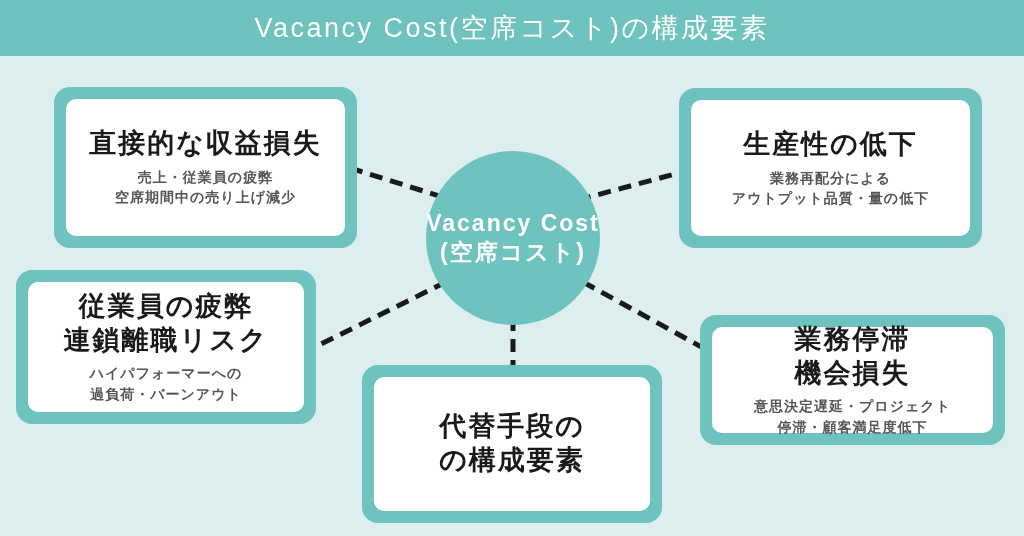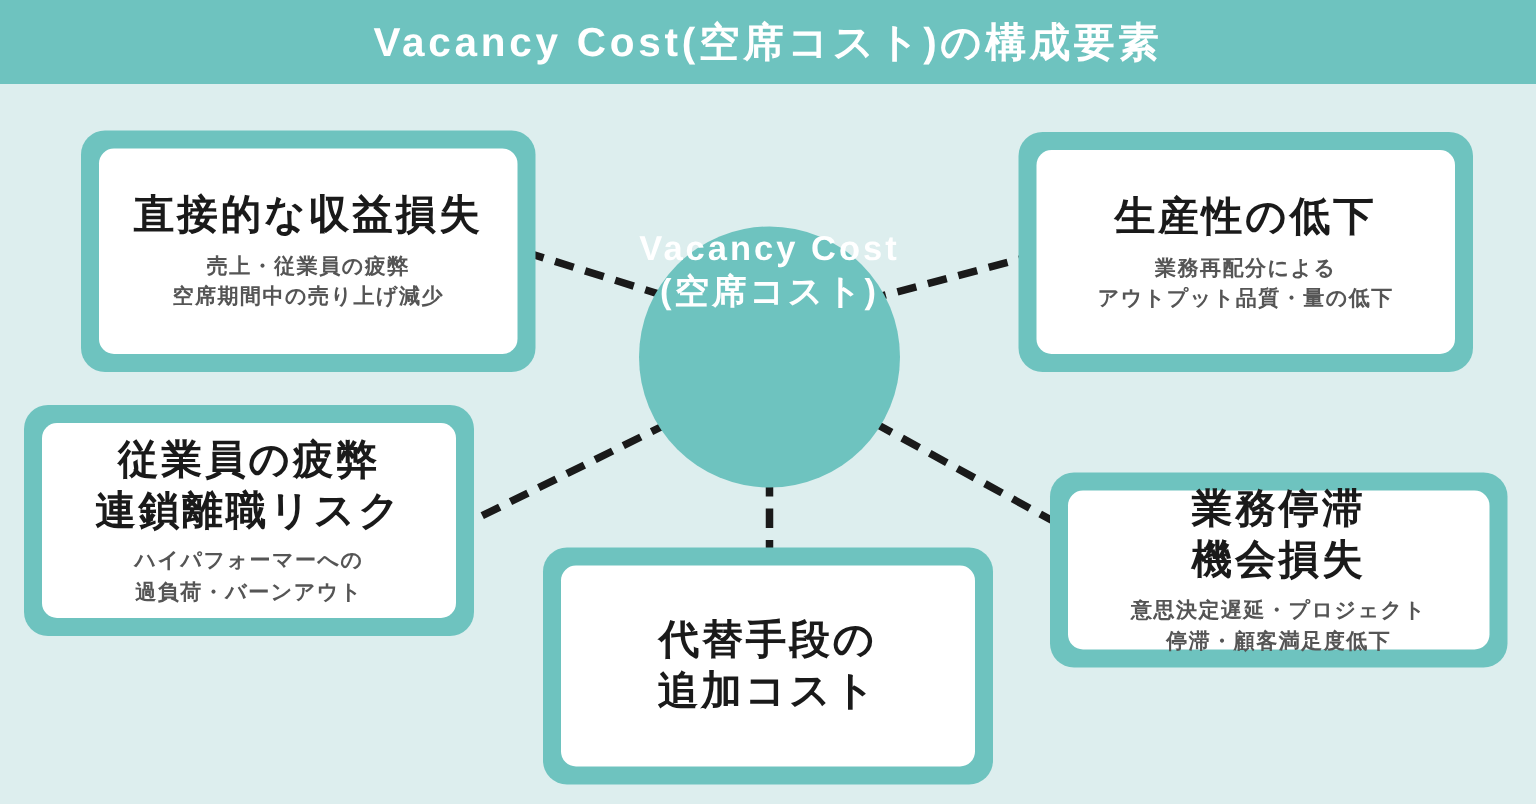--- a/index.html
+++ b/index.html
@@ -21,41 +21,41 @@
     height: 56px;
     background: #6ec3bf;
     display: flex;
     align-items: center;
     justify-content: center;
     z-index: 3;
   }
   .header-title {
     color: #ffffff;
     font-size: 27px;
-    font-weight: bold;
+    font-weight: normal;
     letter-spacing: 2.5px;
     white-space: nowrap;
   }
   .connectors {
     position: absolute;
     top: 0; left: 0;
     z-index: 1;
   }
   .center-circle {
     position: absolute;
     left: 426px;
     top: 151px;
     width: 174px;
     height: 174px;
     border-radius: 50%;
     background: #6ec3bf;
     display: flex;
     flex-direction: column;
     align-items: center;
-    justify-content: flex-start;
+    justify-content: center;
     z-index: 2;
   }
   .center-text {
     color: #ffffff;
     font-size: 23px;
     font-weight: bold;
     letter-spacing: 2px;
     line-height: 1.25;
     text-align: center;
     white-space: pre-line;
@@ -151,21 +151,21 @@
     <div class="card-inner">
       <div class="card-title">生産性の低下</div>
       <div class="card-desc">業務再配分による
 アウトプット品質・量の低下</div>
     </div>
   </div>
 
   <div class="card card-replacement">
     <div class="card-inner">
       <div class="card-title">代替手段の
-追加コスト</div>
+の構成要素</div>
     </div>
   </div>
 
   <div class="card card-stagnation">
     <div class="card-inner">
       <div class="card-title">業務停滞
 機会損失</div>
       <div class="card-desc">意思決定遅延・プロジェクト
 停滞・顧客満足度低下</div>
     </div>

